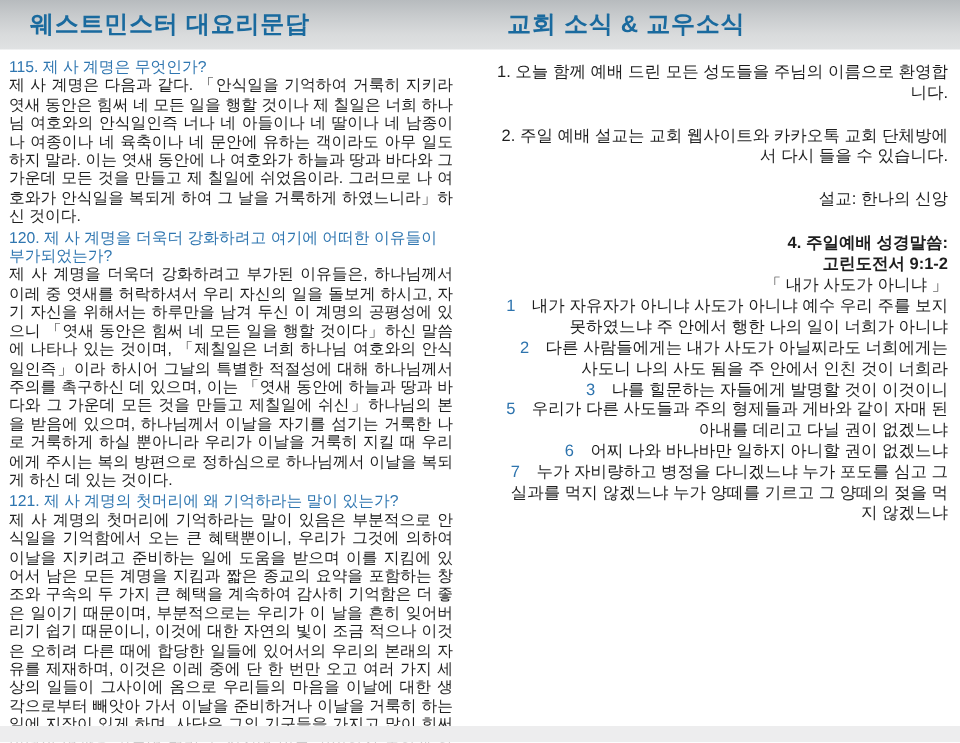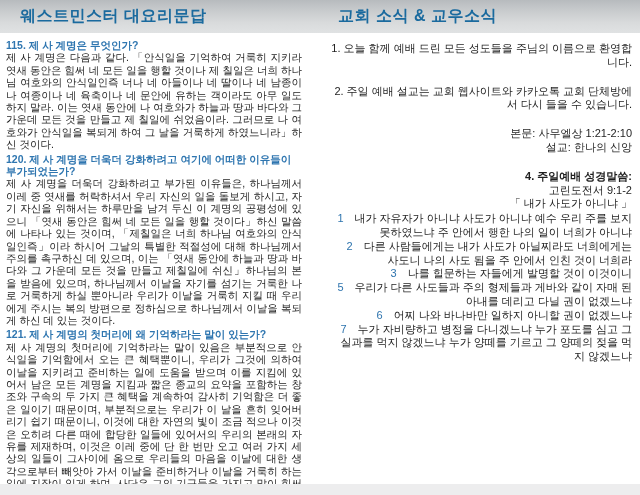--- a/index.html
+++ b/index.html
@@ -22,33 +22,33 @@
     letter-spacing:0.5px;white-space:nowrap;
   }
   .hdr-title.left{left:20px;}
   .hdr-title.right{left:338px;}
 
   .col-left{
     position:absolute;left:6px;top:37px;width:296px;
     font-size:10.5px;line-height:12.4px;text-align:justify;
   }
   .qa-heading{
-    color:var(--heading-blue);font-weight:bold;margin-top:2px;text-align:left;
+    color:var(--heading-blue);font-weight:normal;margin-top:2px;text-align:left;
   }
   .qa-body{color:var(--body-ink);}
 
   .col-right{
     position:absolute;left:330px;top:42px;width:302px;
     font-size:11px;line-height:13.8px;text-align:right;
   }
   .news-item{margin-bottom:15px;}
   .item-text{padding-left:9px;text-indent:-9px;}
   .item-text.bold{font-weight:bold;}
   .item-detail{padding-left:9px;text-indent:0;}
-  .item-detail.bold{font-weight:normal;}
+  .item-detail.bold{font-weight:bold;}
   .news-item.tight{margin-bottom:0;}
   .verses{margin-top:1px;}
   .verse{margin:0;}
   .vnum{color:var(--verse-blue);padding-left:7px;margin-right:11px;}
   .vtext{color:var(--body-ink);}
 
   .bottom-strip{
     position:absolute;left:0;bottom:0;width:640px;height:11px;background:#ededee;
   }
 </style>
@@ -75,21 +75,20 @@
 
     <div class="news-item">
       <div class="item-text">1. 오늘 함께 예배 드린 모든 성도들을 주님의 이름으로 환영합니다.</div>
     </div>
 
     <div class="news-item">
       <div class="item-text">2. 주일 예배 설교는 교회 웹사이트와 카카오톡 교회 단체방에서 다시 들을 수 있습니다.</div>
     </div>
 
     <div class="news-item">
-      <div class="item-detail">본문: 사무엘상 1:21-2:10</div>
       <div class="item-detail">설교: 한나의 신앙</div>
     </div>
 
     <div class="news-item tight">
       <div class="item-text bold">4. 주일예배 성경말씀:</div>
       <div class="item-detail bold">고린도전서 9:1-2</div>
       <div class="item-detail">「 내가 사도가 아니냐 」</div>
     </div>
 
     <div class="verses">

